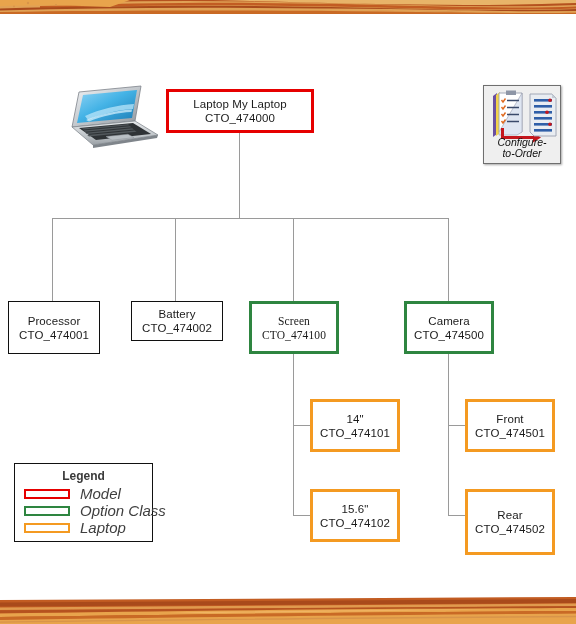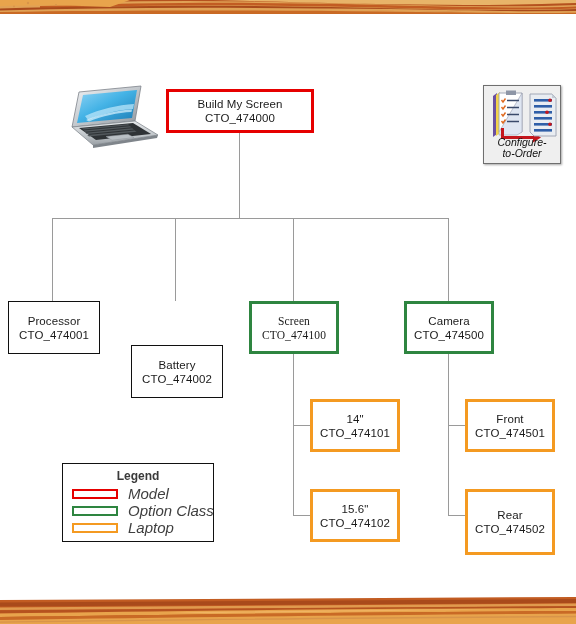--- a/index.html
+++ b/index.html
@@ -58,27 +58,26 @@
   .node-model      { border: 3px solid #e60000; }
   .node-class      { border: 3px solid #2e8540; }
   .node-option     { border: 3px solid #f49a21; }
   .node-plain      { border: 1.6px solid #101010; }
 
   
   #legend {
     position: absolute;
     left: 14px;
     top: 463px;
-    width: 152px;
+    width: 139px;
     height: 79px;
     box-sizing: border-box;
     border: 1.4px solid #111111;
     background: #ffffff;
     padding: 4px 0 0 0;
-    margin-left: 48px;
   }
   #legend .legend-title {
     text-align: center;
     font-weight: bold;
     font-size: 12px;
     color: #3a3a3a;
     line-height: 16px;
     margin-bottom: 1px;
   }
   #legend .legend-row {
@@ -280,30 +279,30 @@
         <circle cx="66" cy="36.2" r="1.8"></circle>
       </g>
     </svg>
     <div class="cto-caption">
       <span>Configure-</span>
       <span>to-Order</span>
     </div>
   </div>
 
   <div class="node node-model" style="left:166px; top:89px; width:148px; height:44px;">
-    <span>Build My Screen</span>
+    <span>Laptop My Laptop</span>
     <span>CTO_474000</span>
   </div>
 
   <div class="node node-plain" style="left:8px; top:301px; width:92px; height:53px;">
     <span>Processor</span>
     <span>CTO_474001</span>
   </div>
 
-  <div class="node node-plain" style="left:131px; top:301px; width:92px; height:53px;margin-top:44px;">
+  <div class="node node-plain" style="left:131px; top:301px; width:92px; height:40px;">
     <span>Battery</span>
     <span>CTO_474002</span>
   </div>
 
   <div class="node node-class" style="left:249px; top:301px; width:90px; height:53px;font-family:Liberation Serif, serif;">
     <span>Screen</span>
     <span>CTO_474100</span>
   </div>
 
   <div class="node node-class" style="left:404px; top:301px; width:90px; height:53px;">

